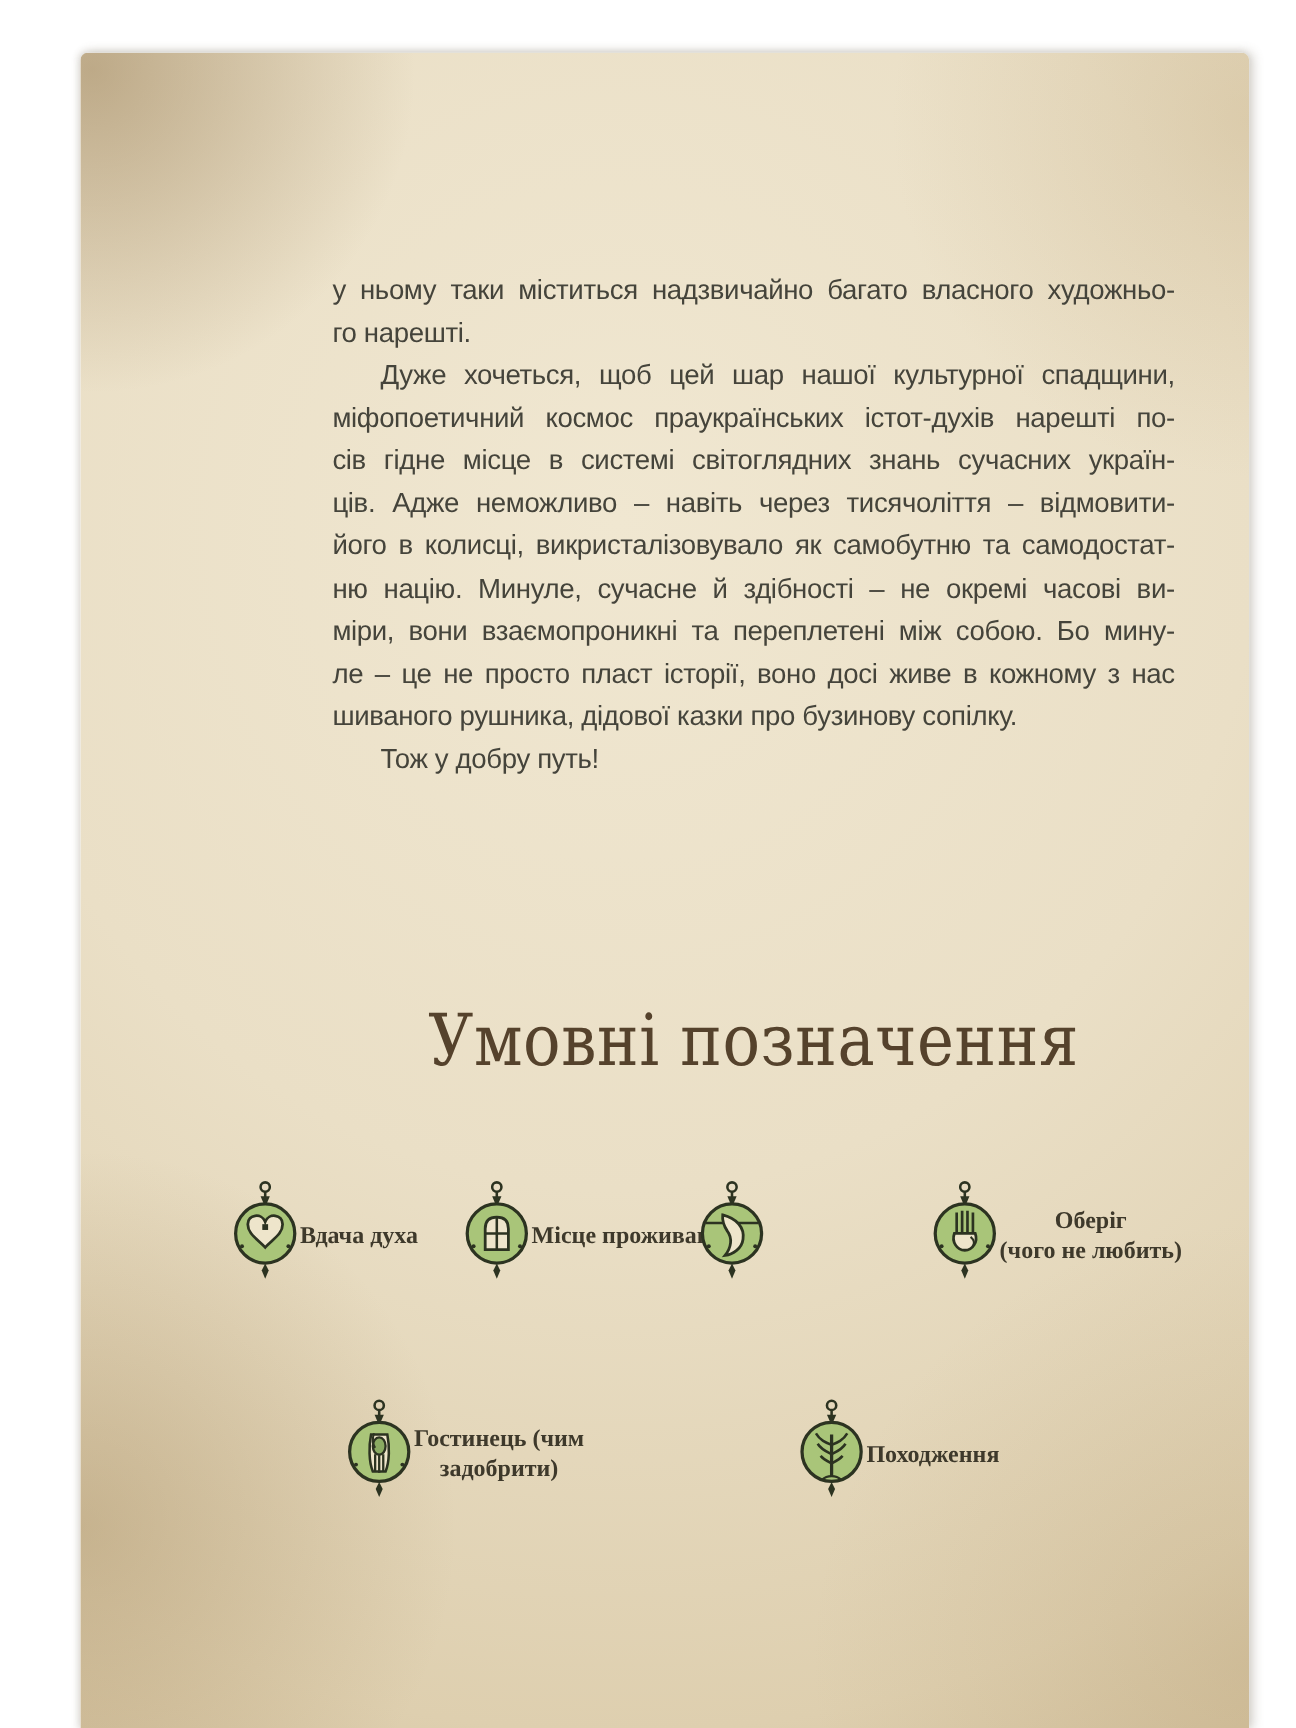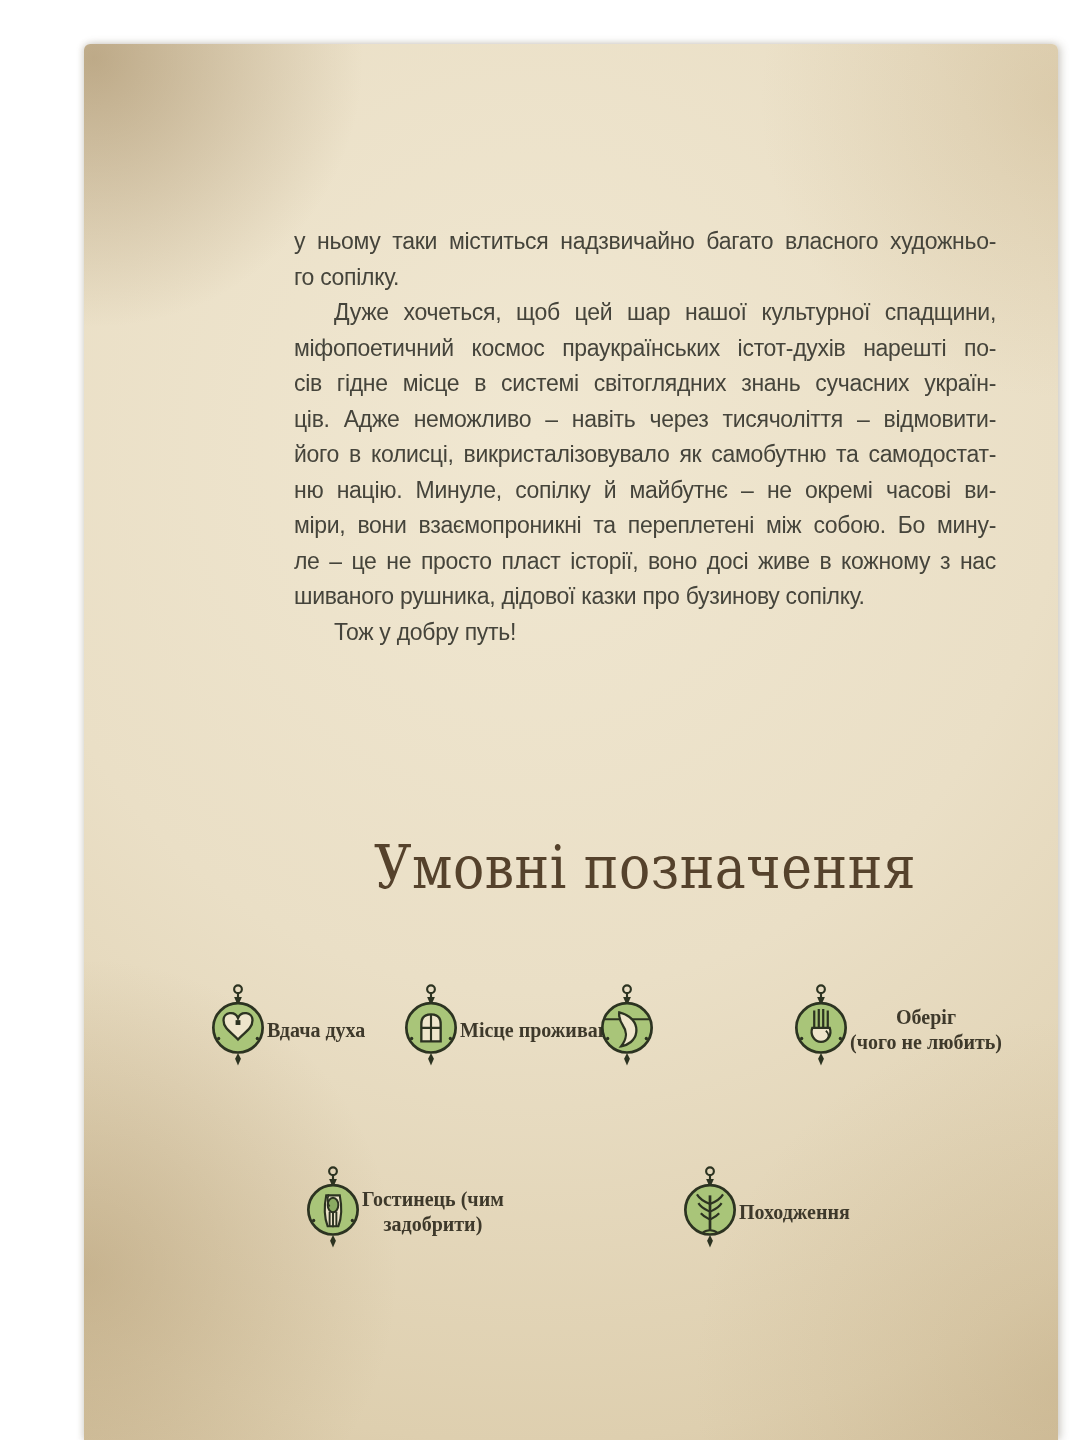--- a/index.html
+++ b/index.html
@@ -2,21 +2,21 @@
 <html lang="uk"><head>
 <meta charset="utf-8">
 <style>
   html,body{margin:0;padding:0;}
   body{
     width:1080px;height:1440px;position:relative;overflow:hidden;
     background:#ffffff;
     font-family:"Liberation Sans",sans-serif;
   }
   .paper{
-    position:absolute;left:84px;top:44px;width:974px;height:1396px;
+    position:absolute;left:67px;top:44px;width:974px;height:1396px;
     border-radius:6px 6px 0 0;
     background:
       radial-gradient(circle at 1% 1%,   rgba(146,118,76,0.50), rgba(146,118,76,0) 16%),
       radial-gradient(circle at 0% 88%,  rgba(158,130,86,0.38), rgba(158,130,86,0) 20%),
       radial-gradient(circle at 100% 4%, rgba(190,165,120,0.30), rgba(190,165,120,0) 18%),
       radial-gradient(circle at 100% 96%,rgba(180,155,112,0.28), rgba(180,155,112,0) 22%),
       radial-gradient(ellipse 130% 95% at 46% 28%, #f0e7d1 0%, #eadfc6 42%, #decfaf 76%, #cbb791 100%);
     box-shadow: 3px 0 9px rgba(110,100,80,0.30), -2px 0 6px rgba(110,100,80,0.18);
   }
   
@@ -57,27 +57,27 @@
     white-space:pre-line;
   }
 </style>
 </head>
 <body>
 
 <div class="paper">
 
   <div class="body-text">
     <div class="line">у ньому таки міститься надзвичайно багато власного художньо-</div>
-    <div class="line p-end">го сопілку.</div>
+    <div class="line p-end">го нарешті.</div>
     <div class="line indent">Дуже хочеться, щоб цей шар нашої культурної спадщини,</div>
     <div class="line">міфопоетичний космос праукраїнських істот-духів нарешті по-</div>
     <div class="line">сів гідне місце в системі світоглядних знань сучасних україн-</div>
     <div class="line">ців. Адже неможливо – навіть через тисячоліття – відмовити-</div>
     <div class="line">його в колисці, викристалізовувало як самобутню та самодостат-</div>
-    <div class="line">ню націю. Минуле, сопілку й майбутнє – не окремі часові ви-</div>
+    <div class="line">ню націю. Минуле, сучасне й здібності – не окремі часові ви-</div>
     <div class="line">міри, вони взаємопроникні та переплетені між собою. Бо мину-</div>
     <div class="line">ле – це не просто пласт історії, воно досі живе в кожному з нас</div>
     <div class="line p-end">шиваного рушника, дідової казки про бузинову сопілку.</div>
     <div class="line indent p-end">Тож у добру путь!</div>
   </div>
 
   <div class="heading">Умовні позначення</div>
 
   <div class="legend-item r1" style="left:240px">
     <svg class="medallion" width="58" height="88" viewBox="0 0 60 90">

